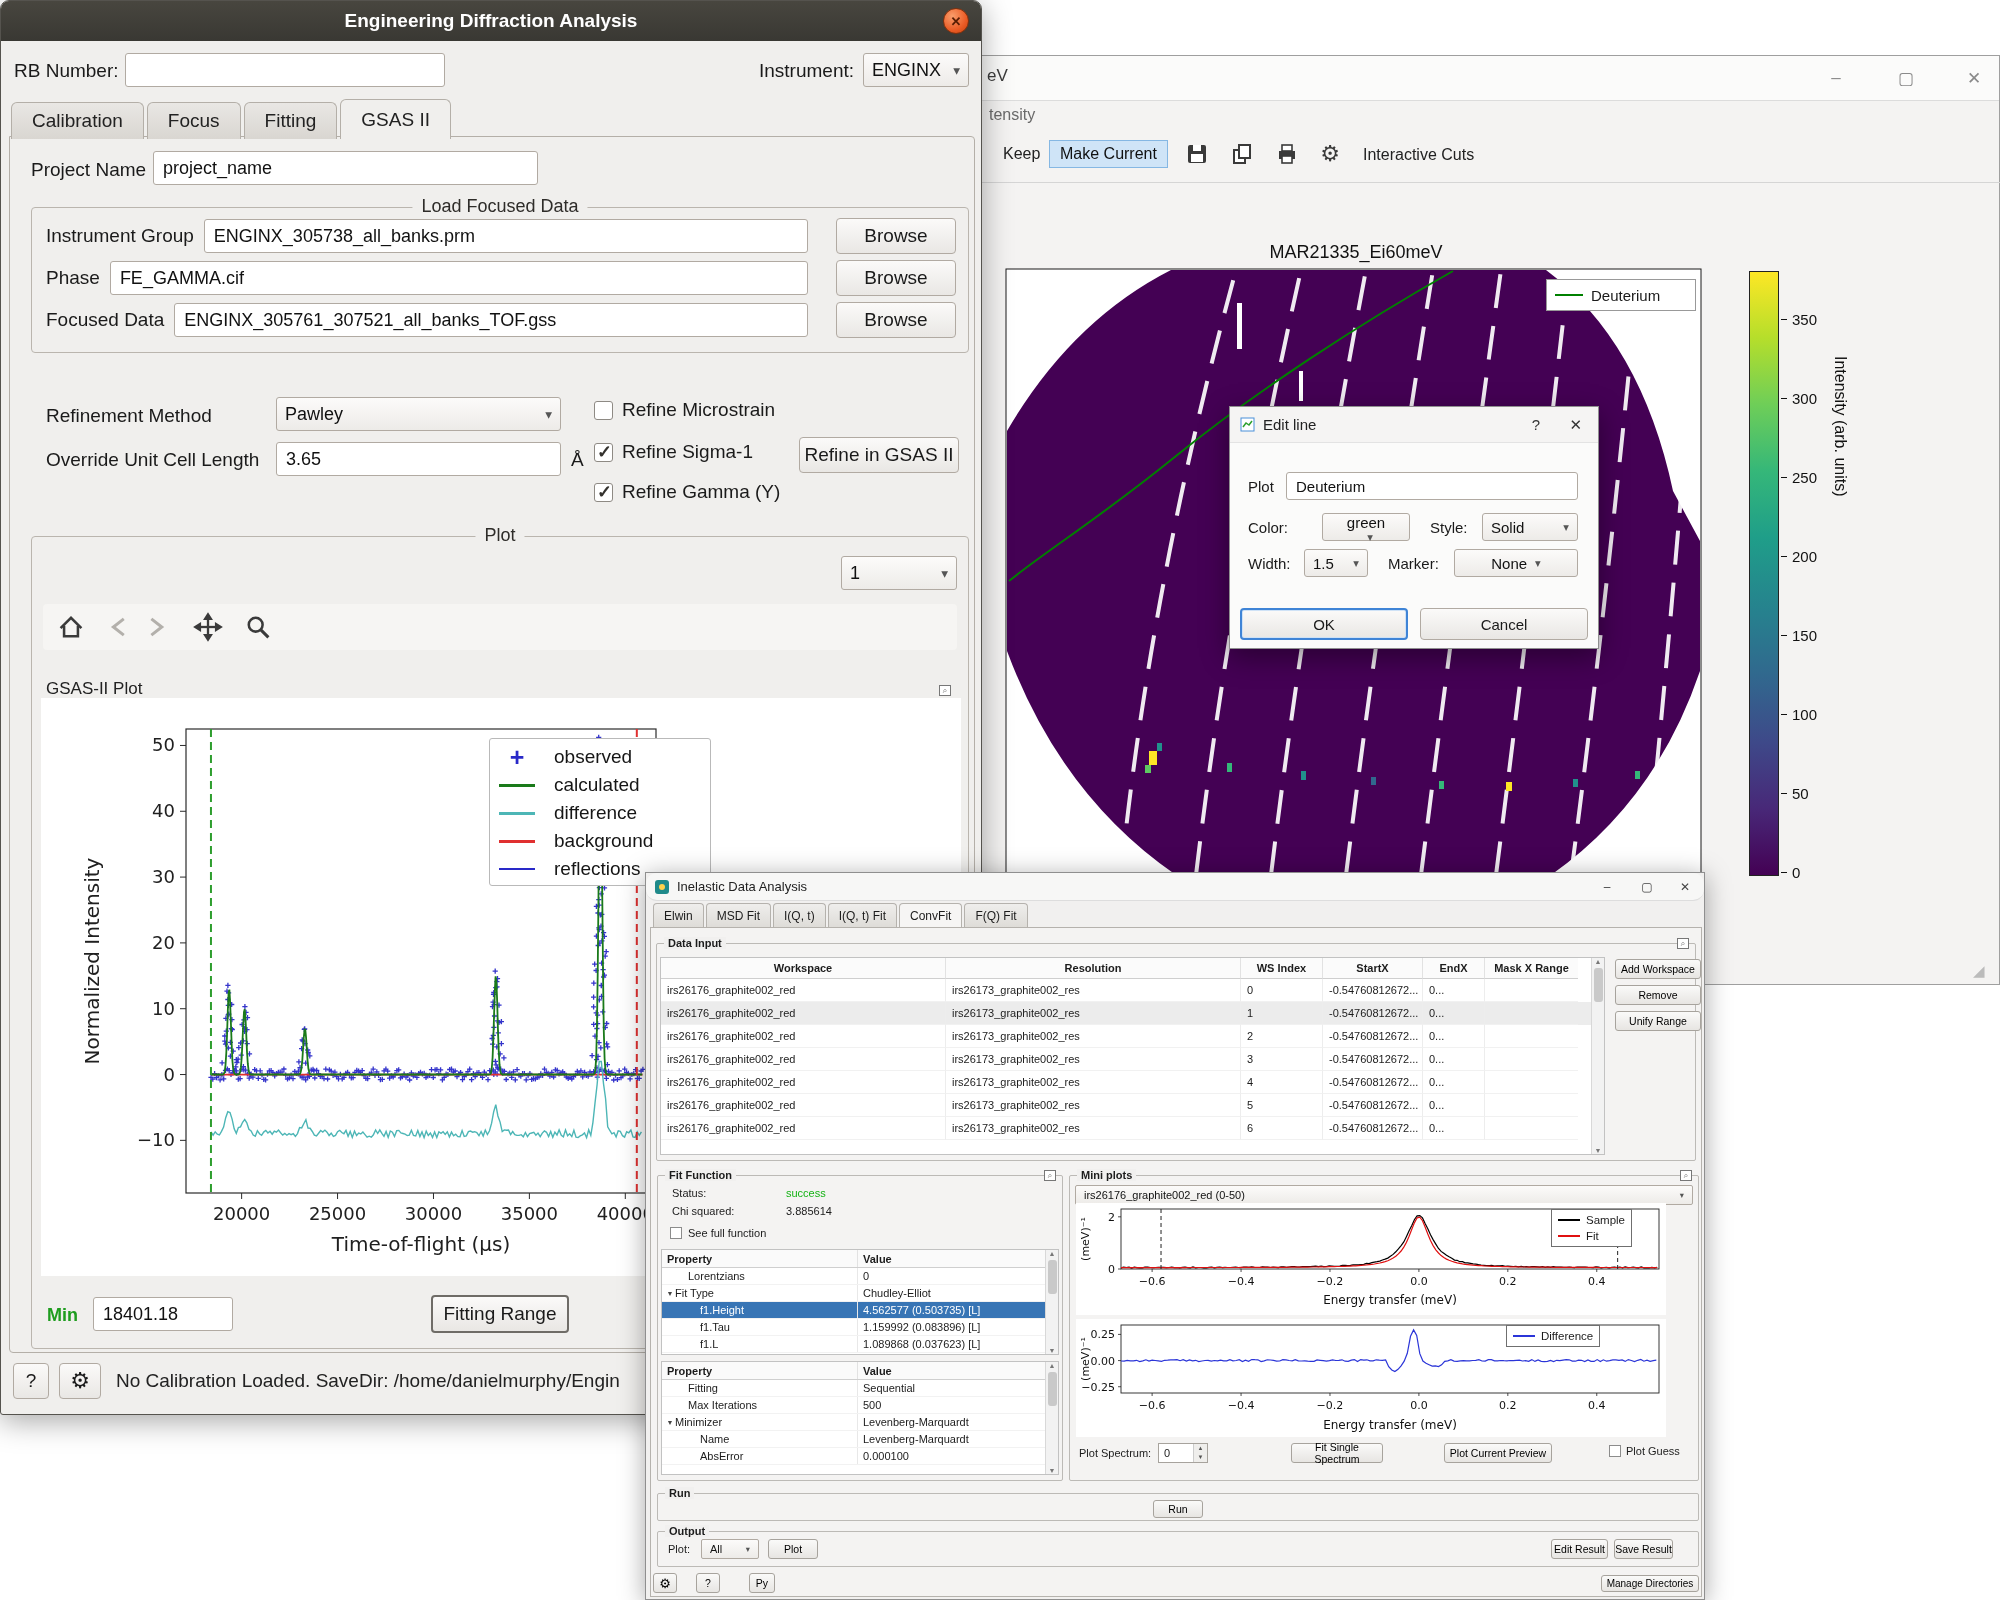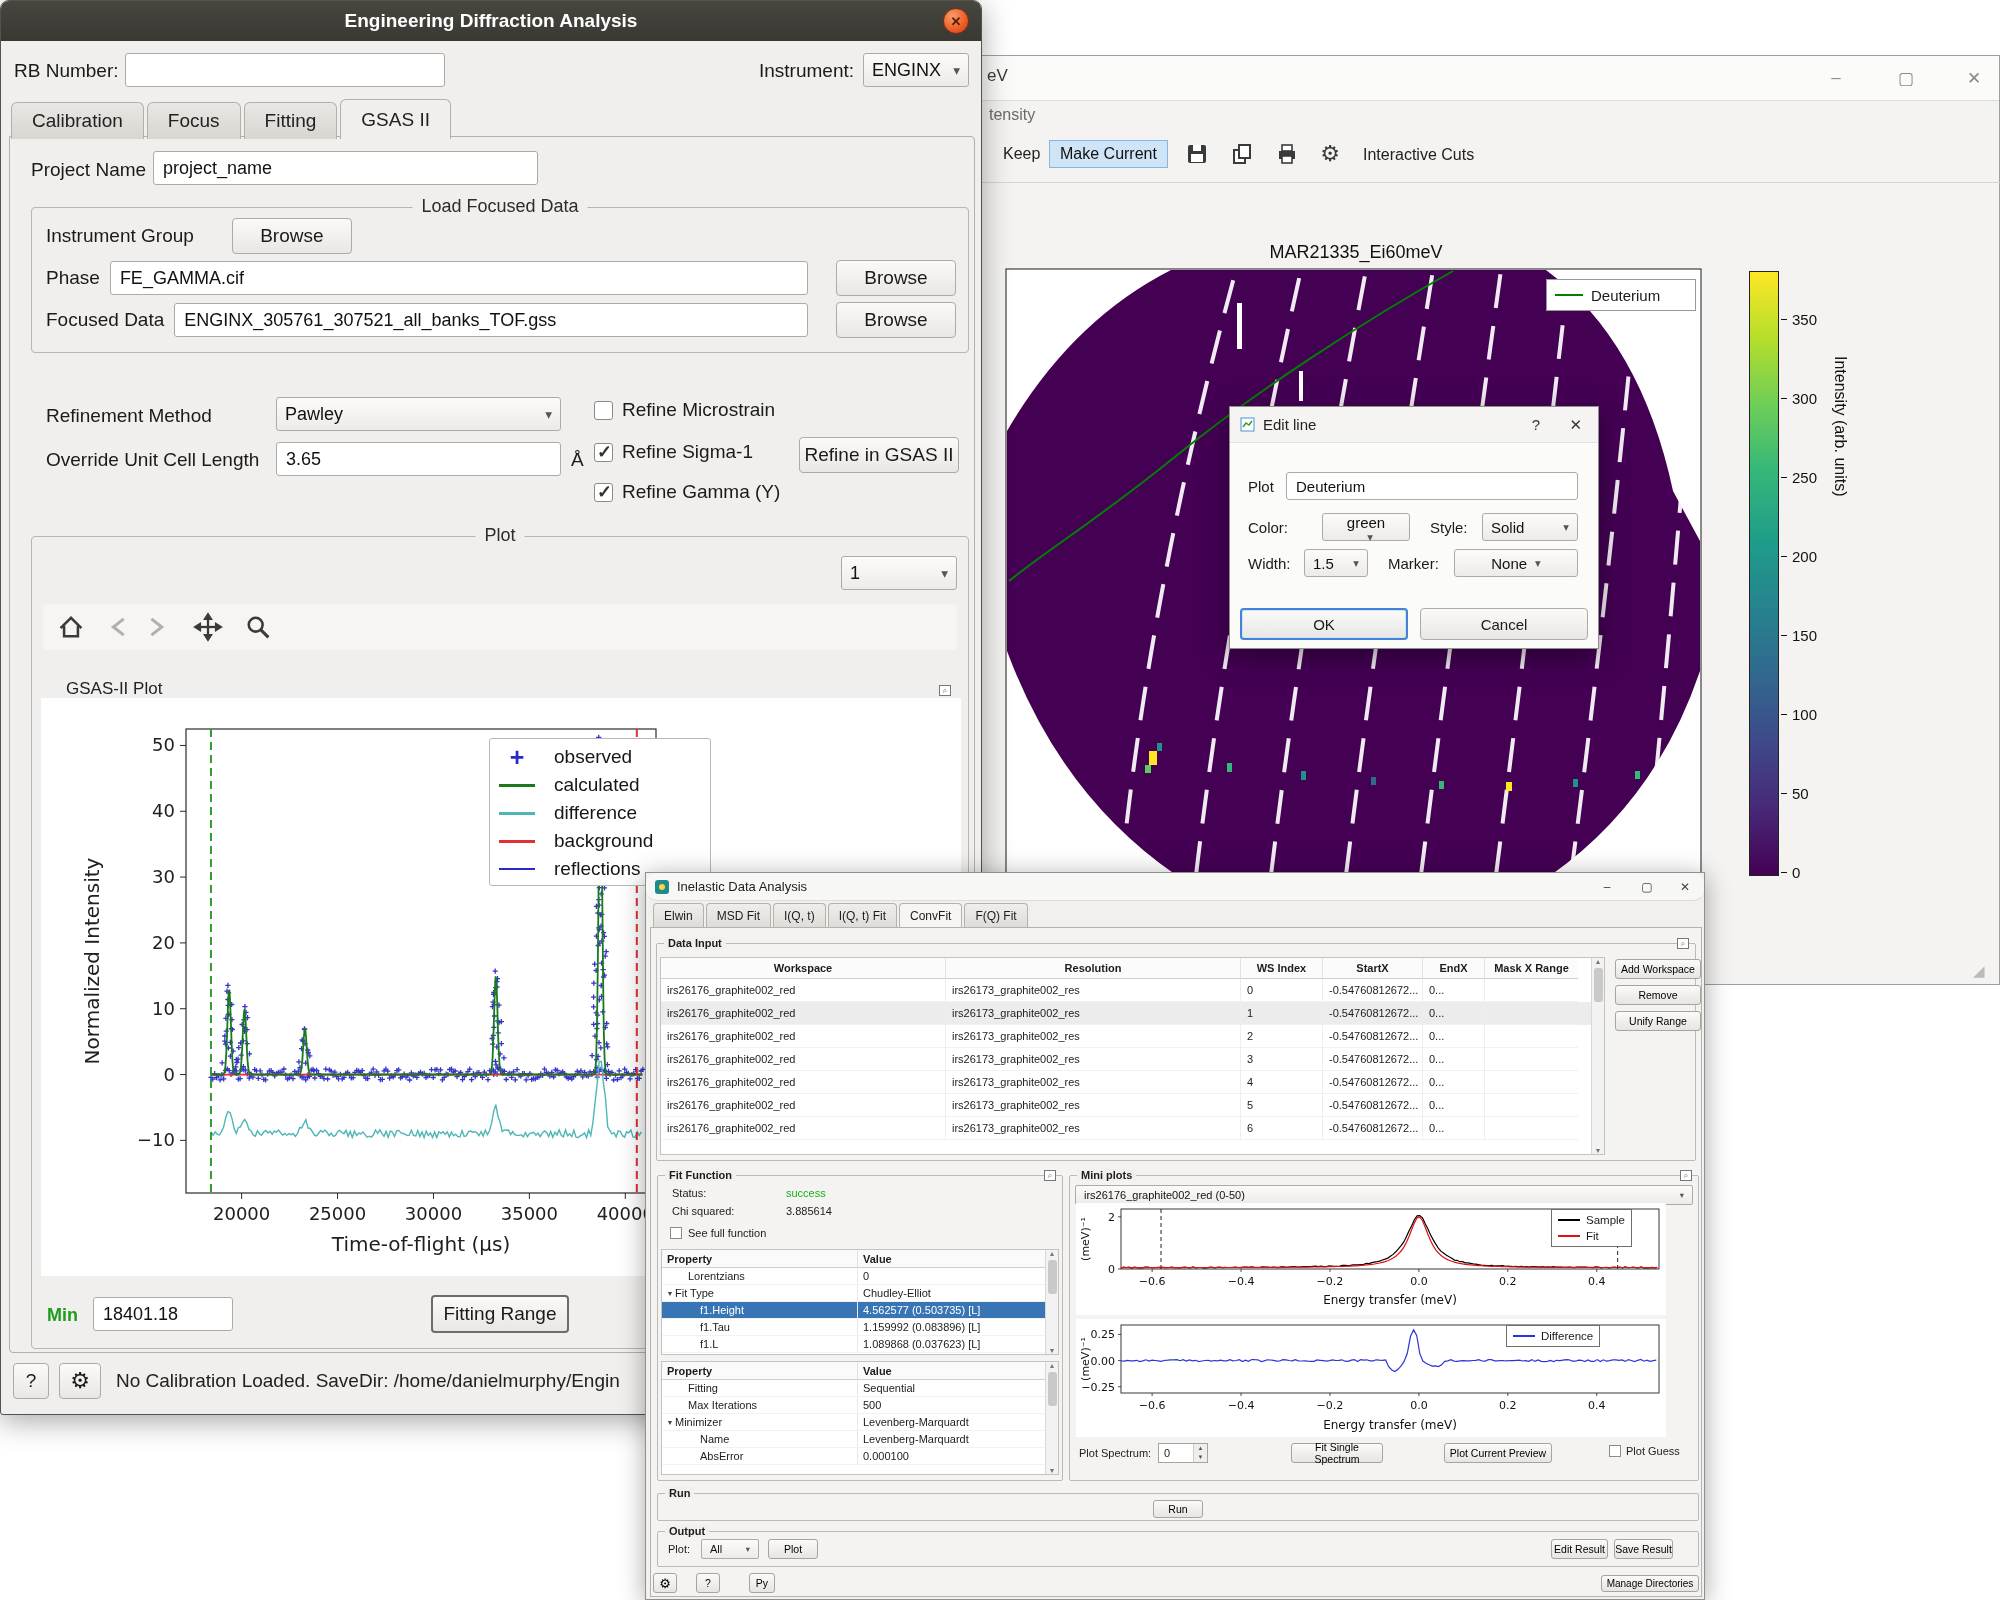--- a/index.html
+++ b/index.html
@@ -297,20 +297,23 @@
       <span>project_name</span>
     </div>
 
     <div class="grp" style="left:30px;top:206px;width:938px;height:146px;">
       <span class="gtitle">Load Focused Data</span>
     </div>
     <div class="abs" style="left:45px;top:218px;width:910px;display:flex;flex-direction:column;gap:8px;">
 
         <div class="lrow">
           <label class="llab">Instrument Group</label>
+          <div class="inp">
+            <span>ENGINX_305738_all_banks.prm</span>
+          </div>
           <button class="btn lbtn">Browse</button>
         </div>
 
         <div class="lrow">
           <label class="llab">Phase</label>
           <div class="inp">
             <span>FE_GAMMA.cif</span>
           </div>
           <button class="btn lbtn">Browse</button>
         </div>
@@ -386,21 +389,21 @@
           </g>
         </svg>
     </span>
     <span class="abs" style="left:242px;top:611px;">
       <svg width="30" height="30" viewBox="0 0 26 26">
           <circle cx="11" cy="11" r="6" stroke="#3a3a3a" stroke-width="2.2" fill="none"></circle>
           <line x1="15.5" y1="15.5" x2="22" y2="22" stroke="#3a3a3a" stroke-width="2.6"></line>
         </svg>
     </span>
 
-    <div class="abs" style="left:45px;top:678px;font-size:17px;color:#222;margin-left:20px;">GSAS-II Plot</div>
+    <div class="abs" style="left:45px;top:678px;font-size:17px;color:#222;">GSAS-II Plot</div>
     <span class="detach" style="left:938px;top:684px;position:absolute;">⌕</span>
 
     <svg class="abs" style="left:40px;top:697px;background:#ffffff;" width="920" height="578" viewBox="0 0 920 578">
         <rect x="145" y="31" width="470" height="464" fill="#ffffff" stroke="#2b2b2b" stroke-width="1.2"></rect>
         <line x1="200.6326530612245" y1="495" x2="200.6326530612245" y2="501" stroke="#2b2b2b"></line>
         <text x="200.6326530612245" y="522" text-anchor="middle" font-size="18" fill="#202020">20000</text>
         <line x1="296.55102040816325" y1="495" x2="296.55102040816325" y2="501" stroke="#2b2b2b"></line>
         <text x="296.55102040816325" y="522" text-anchor="middle" font-size="18" fill="#202020">25000</text>
         <line x1="392.46938775510205" y1="495" x2="392.46938775510205" y2="501" stroke="#2b2b2b"></line>
         <text x="392.46938775510205" y="522" text-anchor="middle" font-size="18" fill="#202020">30000</text>

